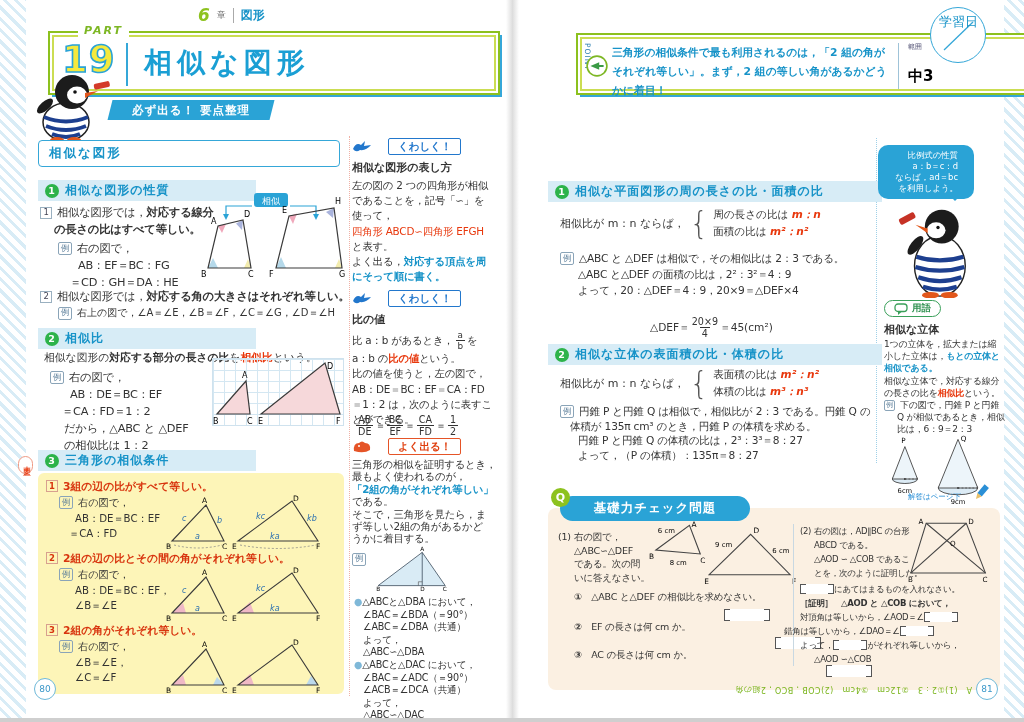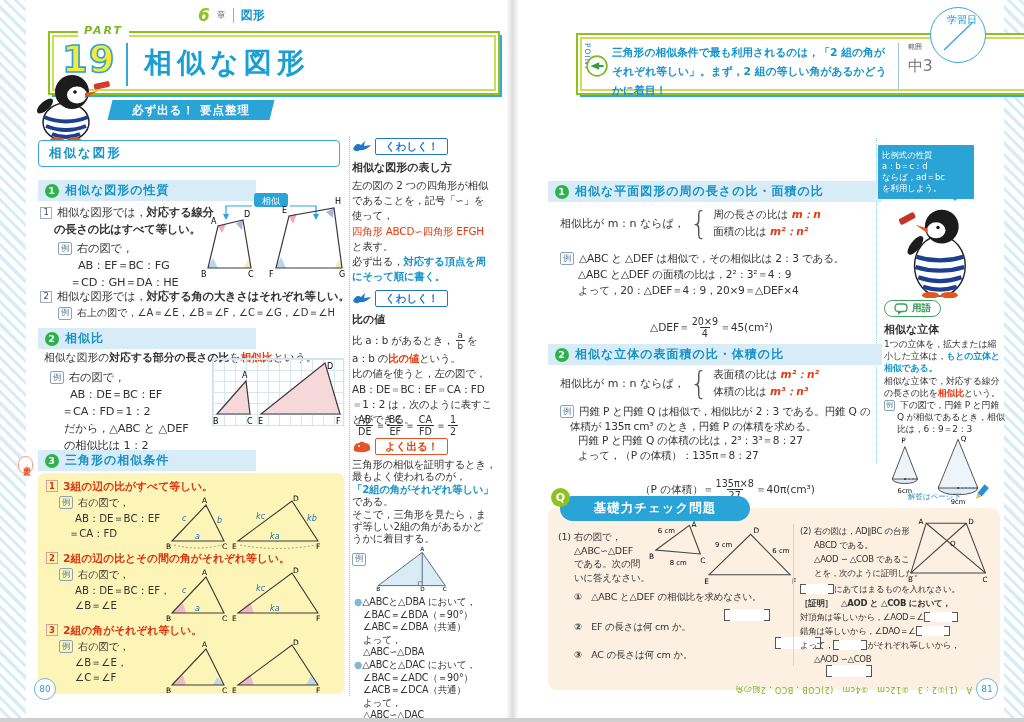--- a/index.html
+++ b/index.html
@@ -25,58 +25,58 @@
 .partnum{position:absolute;left:12px;top:5px;font-size:37px;font-weight:800;color:#f5e93d;-webkit-text-stroke:1.6px #2aa3d6;letter-spacing:1px}
 .partdiv{position:absolute;left:76px;top:10px;width:2px;height:43px;background:#35a7d8}
 .parttitle{position:absolute;left:94px;top:11px;font-size:28px;font-weight:800;color:#1a9fd4;letter-spacing:5px}
 .mustband{position:absolute;left:110px;top:100px;width:162px;height:20px;background:#2aa3d6;transform:skewX(-14deg)}
 .mustband span{display:block;transform:skewX(14deg);color:#fff;font-weight:bold;font-size:11.5px;text-align:center;line-height:20px;letter-spacing:1px}
 
 .pointtxt{position:absolute;left:34px;top:9px;width:276px;font-size:10.8px;font-weight:bold;color:#1793c8;line-height:1.75}
 .pvert{position:absolute;left:5px;top:8px;writing-mode:vertical-rl;font-size:7.5px;color:#2a7db0;letter-spacing:1px}
 .rangebar{position:absolute;left:320px;top:8px;width:1px;height:46px;background:#9fc3d8}
 .rangelab{position:absolute;left:330px;top:7px;font-size:7px;color:#557}
-.grade{position:absolute;left:330px;top:22px;font-size:15px;font-weight:normal;color:#737373}
+.grade{position:absolute;left:330px;top:32px;font-size:15px;font-weight:bold;color:#000000}
 .studyc{position:absolute;left:930px;top:7px;width:56px;height:56px;border:1.6px solid #35a7d8;border-radius:50%;background:#fff}
-.studyc .lab{position:absolute;left:8px;right:0;top:5px;text-align:center;font-size:10px;color:#1793c8}
+.studyc .lab{position:absolute;left:8px;right:0;top:5px;font-size:13px;color:#1793c8}
 
 .secbox{border:1.6px solid #35a7d8;border-radius:4px;background:#fff;color:#1793c8;font-weight:bold;font-size:12.5px;padding:4px 10px;letter-spacing:2px}
 .hband{display:flex;align-items:center;gap:6px;background:#d7ecf6;padding:2px 7px;color:#1793c8;font-weight:bold;font-size:12px;letter-spacing:1px}
 .gnum{flex:none;width:14px;height:14px;border-radius:50%;background:#2db34a;color:#fff;font-size:9.5px;font-weight:bold;display:flex;align-items:center;justify-content:center}
 .nbx{display:inline-flex;align-items:center;justify-content:center;width:12px;height:12px;border:1px solid #9ab0c0;font-size:8.5px;color:#445;margin-right:5px;vertical-align:1px;flex:none}
 .exb{display:inline-flex;align-items:center;justify-content:center;width:14px;height:13px;border:1px solid #8aa4b8;border-radius:2px;font-size:8.5px;color:#5a7d99;margin-right:5px;vertical-align:1px;flex:none}
 .body-l{font-size:11.3px;line-height:17px;letter-spacing:-0.2px}
 .f10{font-size:10px}
 
 .ybox{background:#fdf5b8;border-radius:6px;padding:6px 8px}
 .ytitle{font-size:10.8px;color:#d8350f;font-weight:bold;line-height:16px;white-space:nowrap}
 .ytitle .nbx{color:#d8350f;border-color:#d8a08f}
 .ybody{display:flex}
 .ytext{width:120px;font-size:10.2px;line-height:15.5px;padding-left:13px;white-space:nowrap}
 .tag-imp{position:absolute;left:18px;top:456px;writing-mode:vertical-rl;font-size:8px;color:#e8380d;border:1px solid #ef9a84;border-radius:8px;padding:4px 1px;background:#fff}
 
-.kwbadge{display:flex;align-items:center;gap:3px}
+.kwbadge{display:flex;align-items:center;gap:16px}
 .kwbadge .lbl{border:1.2px solid #2277cc;color:#2277cc;font-weight:bold;font-size:10.5px;padding:0 9px;line-height:15px;border-radius:2px;background:#fff}
 .kwbadge.or .lbl{border-color:#e55427;color:#e04010}
 .mid{font-size:10.4px;line-height:15.2px;letter-spacing:-0.2px}
 .mid9{font-size:9.6px;line-height:12.6px;letter-spacing:-0.2px}
 .ntitle{font-size:11px;font-weight:bold}
 .fr{display:inline-flex;flex-direction:column;align-items:center;line-height:1.15;vertical-align:middle;margin:0 2px;font-size:8.8px}
 .fr .fd{border-top:1px solid #333;padding:0 2px}
 .fr.big{font-size:9.6px}
 .bullet{color:#7fb8d8}
 
 .body-r{font-size:10.6px;line-height:16px;letter-spacing:-0.2px}
 .cond{display:flex;align-items:center;font-size:11px}
 .brc{font-size:29px;font-weight:300;color:#555;margin:0 5px;transform:scaleY(1.1);line-height:1}
 .condlines{font-size:10.6px;line-height:17px}
 .rv{color:#e8380d;font-weight:bold;font-style:italic}
 .resline{font-size:10.6px;display:flex;align-items:center}
 
-.bubble{position:absolute;left:878px;top:145px;width:96px;background:#2aa3d6;border-radius:1px;padding:5px 4px;color:#fff;font-size:8.4px;line-height:11px;text-align:left}
+.bubble{position:absolute;left:878px;top:145px;width:96px;background:#2aa3d6;border-radius:10px;padding:5px 16px;color:#fff;font-size:8.4px;line-height:11px;text-align:right}
 .bubble:after{content:"";position:absolute;right:14px;bottom:-7px;border:5px solid transparent;border-top-color:#2aa3d6}
 .termbadge{display:inline-flex;align-items:center;gap:4px;border:1.4px solid #3aa05a;border-radius:10px;padding:1px 9px;color:#2f9150;font-weight:bold;font-size:9.5px;background:#fff}
 .term{font-size:9px;line-height:12.2px;letter-spacing:-0.2px}
 
 .checkbox-bg{position:absolute;left:548px;top:508px;width:452px;height:182px;background:#fbf0e2;border-radius:8px}
 .checktab{position:absolute;left:560px;top:496px;width:190px;height:25px;background:#2aa3d6;border-radius:13px;color:#fff;font-weight:bold;font-size:12.5px;display:flex;align-items:center;justify-content:center;letter-spacing:1px}
 .qcirc{position:absolute;left:551px;top:488px;width:19px;height:19px;border-radius:50%;background:#8dc21f;color:#fff;font-size:11px;font-weight:bold;display:flex;align-items:center;justify-content:center}
 .chk{font-size:9.5px;line-height:13.5px;letter-spacing:-0.2px}
 .chk85{font-size:8.5px;line-height:14px;letter-spacing:-0.3px}
 .ans{display:inline-block;width:46px;height:12px;position:relative;background:#fff;vertical-align:-2px}
@@ -328,21 +328,21 @@
       </svg>
     <span class="lbl">くわしく！</span>
   </div>
   <div class="abs ntitle nw" style="left:352px;top:160px">相似な図形の表し方</div>
   <div class="abs mid" style="left:352px;top:178px;width:154px">
     <div class="nw">左の図の 2 つの四角形が相似</div>
     <div class="nw">であることを，記号「∽」を</div>
     <div class="nw">使って，</div>
     <div class="nw red">四角形 ABCD∽四角形 EFGH</div>
     <div class="nw">と表す。</div>
-    <div class="nw"><span>必ず出る，</span><span class="bb">対応する頂点を周</span></div>
+    <div class="nw"><span>よく出る，</span><span class="bb">対応する頂点を周</span></div>
     <div class="nw bb">にそって順に書く。</div>
   </div>
 
   <div class="abs kwbadge" style="left:352px;top:290px">
     <svg width="20" height="15" viewBox="0 0 20 15">
         <path d="M1,10 Q4,3 9,6 L13,2 L12,7 L19,6 Q14,12 8,11 Q4,14 1,10Z" fill="#2277cc"></path>
       </svg>
     <span class="lbl">くわしく！</span>
   </div>
   <div class="abs ntitle nw" style="left:352px;top:312px">比の値</div>
@@ -451,28 +451,20 @@
       <div class="nw"><span>表面積の比は </span><span class="rv">m²：n²</span></div>
       <div class="nw"><span>体積の比は </span><span class="rv">m³：n³</span></div>
     </div>
   </div>
   <div class="abs body-r" style="left:560px;top:404px;width:340px;line-height:14.6px">
     <div class="nw"><span class="exb">例</span><span>円錐 P と円錐 Q は相似で，相似比が 2：3 である。円錐 Q の</span></div>
     <div class="nw" style="padding-left:10px">体積が 135π cm³ のとき，円錐 P の体積を求める。</div>
     <div class="nw" style="padding-left:18px">円錐 P と円錐 Q の体積の比は，2³：3³＝8：27</div>
     <div class="nw" style="padding-left:18px">よって，（P の体積）：135π＝8：27</div>
   </div>
-  <div class="abs resline" style="left:640px;top:478px">
-    <span>（P の体積）＝</span>
-    <span class="fr big">
-        <span>135π×8</span>
-        <span class="fd">27</span>
-      </span>
-    <span>＝40π(cm³)</span>
-  </div>
 
   
   <div class="bubble">
     <div>比例式の性質</div>
     <div>a：b＝c：d</div>
     <div>ならば，ad＝bc</div>
     <div>を利用しよう。</div>
   </div>
   <svg class="abs" style="left:892px;top:204px" width="92" height="94" viewBox="0 0 92 100">
     <ellipse cx="48" cy="66" rx="27" ry="32" fill="#fff" stroke="#222" stroke-width="1.5"></ellipse>
@@ -587,21 +579,21 @@
       <text x="78" y="68" font-size="7.5">C</text>
     <text x="44" y="31" font-size="7.5">O</text>
   </svg>
   <div class="abs chk85 nw" style="left:800px;top:582px">
     <span class="ans sm"></span><span>にあてはまるものを入れなさい。</span>
   </div>
   <div class="abs chk85 nw b" style="left:800px;top:596px">［証明］　△AOD と △COB において，</div>
   <div class="abs chk85 nw" style="left:800px;top:610px">
     <span>対頂角は等しいから，∠AOD＝∠</span><span class="ans sm"></span>
   </div>
-  <div class="abs chk85 nw" style="left:800px;top:624px">
+  <div class="abs chk85 nw" style="left:784px;top:624px">
     <span>錯角は等しいから，∠DAO＝∠</span><span class="ans sm"></span>
   </div>
   <div class="abs chk85 nw" style="left:800px;top:638px">
     <span>よって，</span><span class="ans sm"></span><span>がそれぞれ等しいから，</span>
   </div>
   <div class="abs chk85 nw" style="left:814px;top:652px">△AOD ∽△COB</div>
 
   <div class="answers">A　(1)①2：3　②12cm　③4cm　(2)COB，BCO，2組の角</div>
   <div class="pgc" style="left:34px;top:678px">80</div>
   <div class="pgc" style="left:976px;top:678px">81</div>

